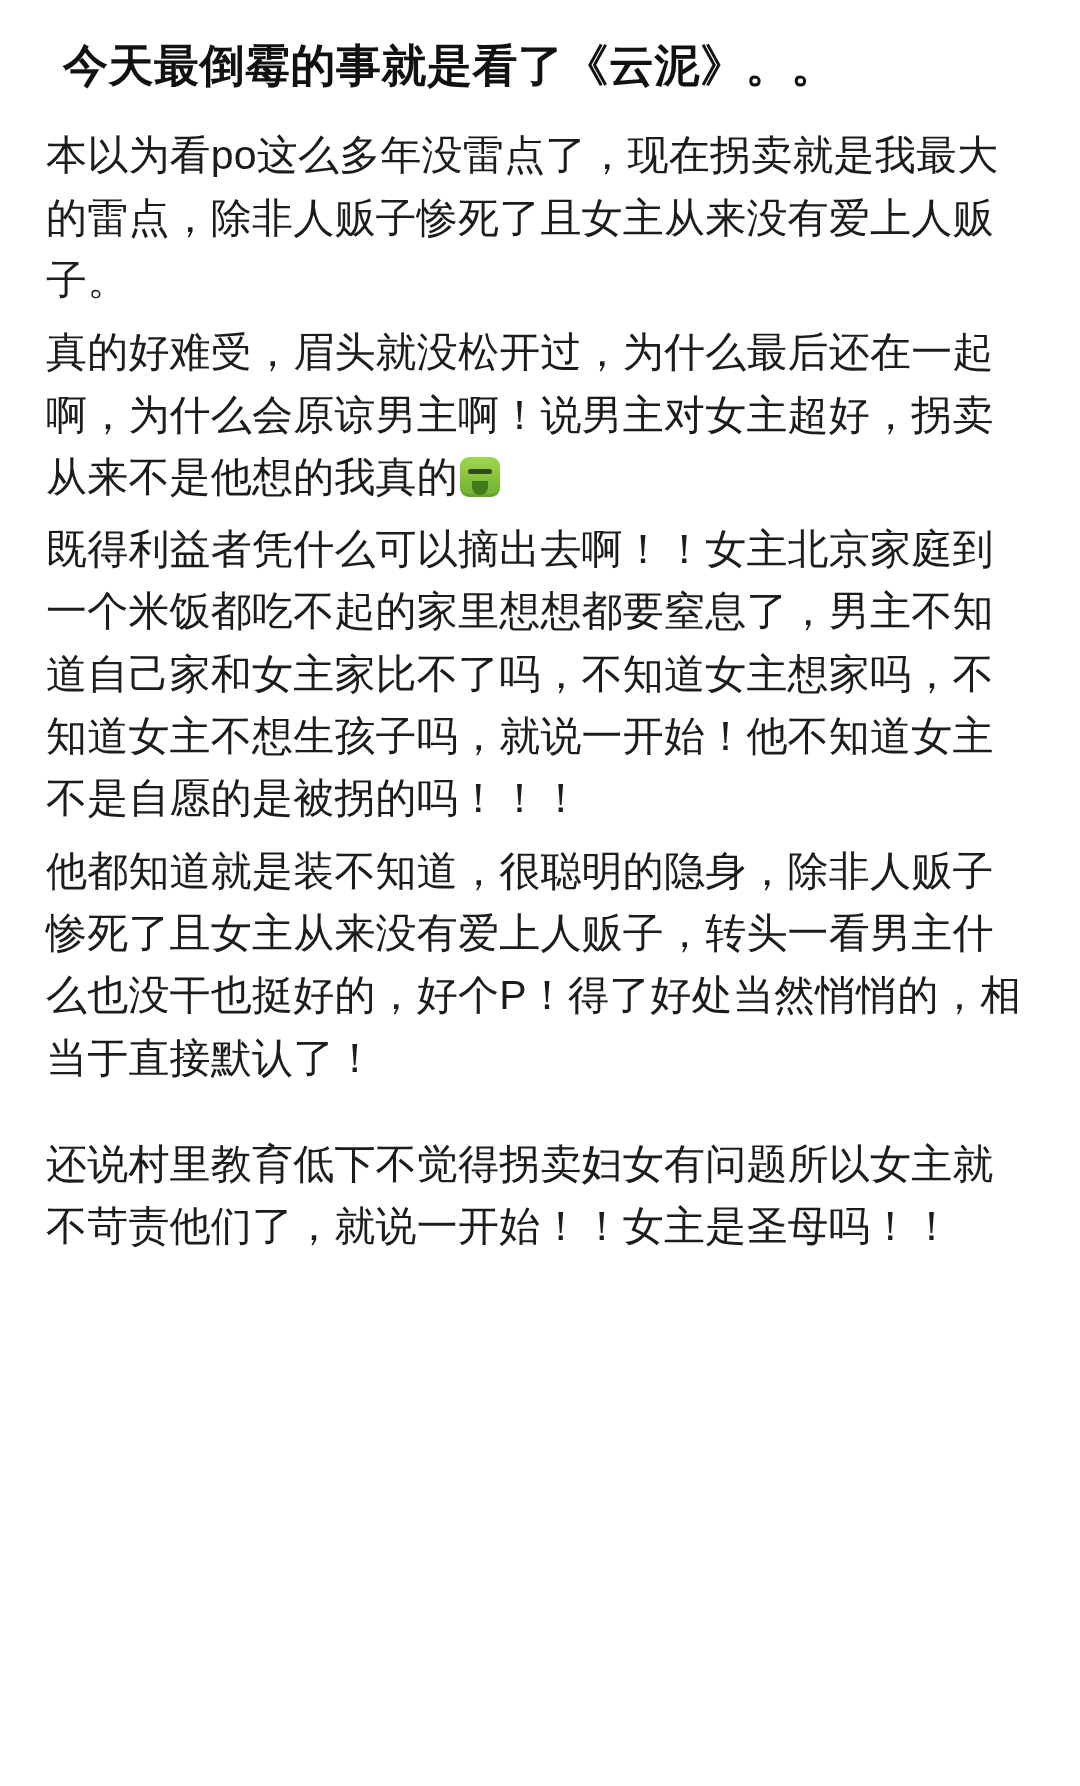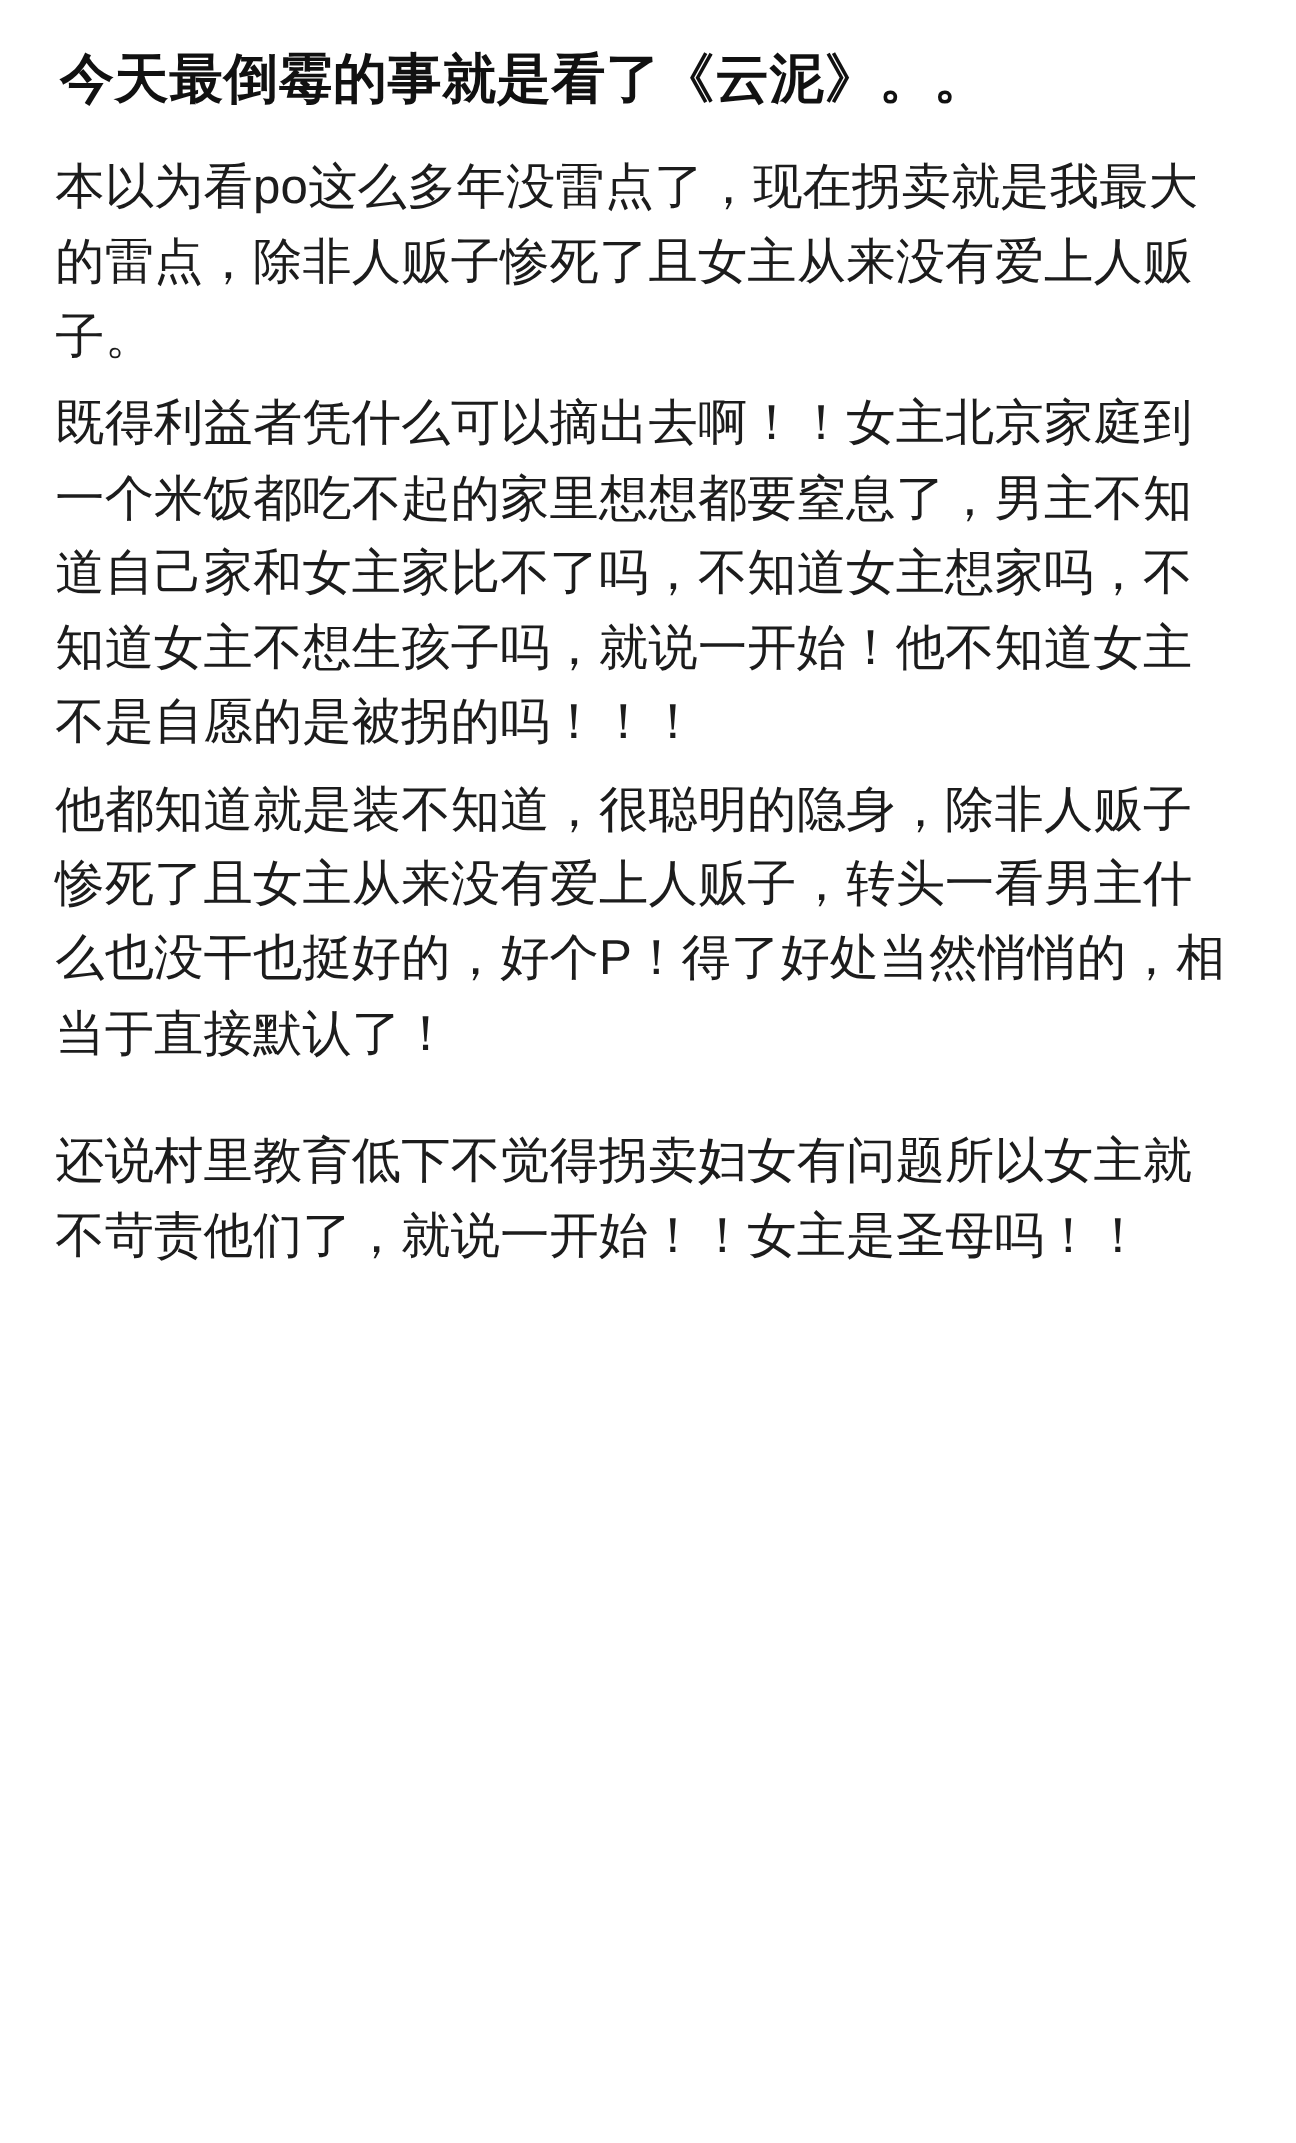--- a/index.html
+++ b/index.html
@@ -21,21 +21,21 @@
     padding: 38px 44px 0 44px;
     background: #ffffff;
     position: relative;
   }
   .post-title {
     font-size: 45px;
     line-height: 1.25;
     font-weight: bold;
     color: #111111;
     letter-spacing: 0.5px;
-    margin: 0 0 30px 4px;
+    margin: 0 0 30px 17px;
     padding: 0 2px;
   }
   .post-body {
     font-size: 41px;
     line-height: 1.52;
     color: #1c1c1c;
     letter-spacing: 0.2px;
     padding: 0 2px;
   }
   .para {
@@ -90,20 +90,23 @@
 
   <h1 class="post-title">今天最倒霉的事就是看了《云泥》。。</h1>
 
   <div class="post-body">
 
 
     <p class="para">
       <span>本以为看po这么多年没雷点了，现在拐卖就是我最大的雷点，除非人贩子惨死了且女主从来没有爱上人贩子。</span>
     </p>
 
+    <p class="para">
+      <span>真的好难受，眉头就没松开过，为什么最后还在一起啊，为什么会原谅男主啊！说男主对女主超好，拐卖从来不是他想的我真的</span><span class="emoji-nauseated"></span>
+    </p>
 
     <p class="para">
       <span>既得利益者凭什么可以摘出去啊！！女主北京家庭到一个米饭都吃不起的家里想想都要窒息了，男主不知道自己家和女主家比不了吗，不知道女主想家吗，不知道女主不想生孩子吗，就说一开始！他不知道女主不是自愿的是被拐的吗！！！</span>
     </p>
 
     <p class="para">
       <span>他都知道就是装不知道，很聪明的隐身，除非人贩子惨死了且女主从来没有爱上人贩子，转头一看男主什么也没干也挺好的，好个P！得了好处当然悄悄的，相当于直接默认了！</span>
     </p>
 
     <p class="para gap-before">

